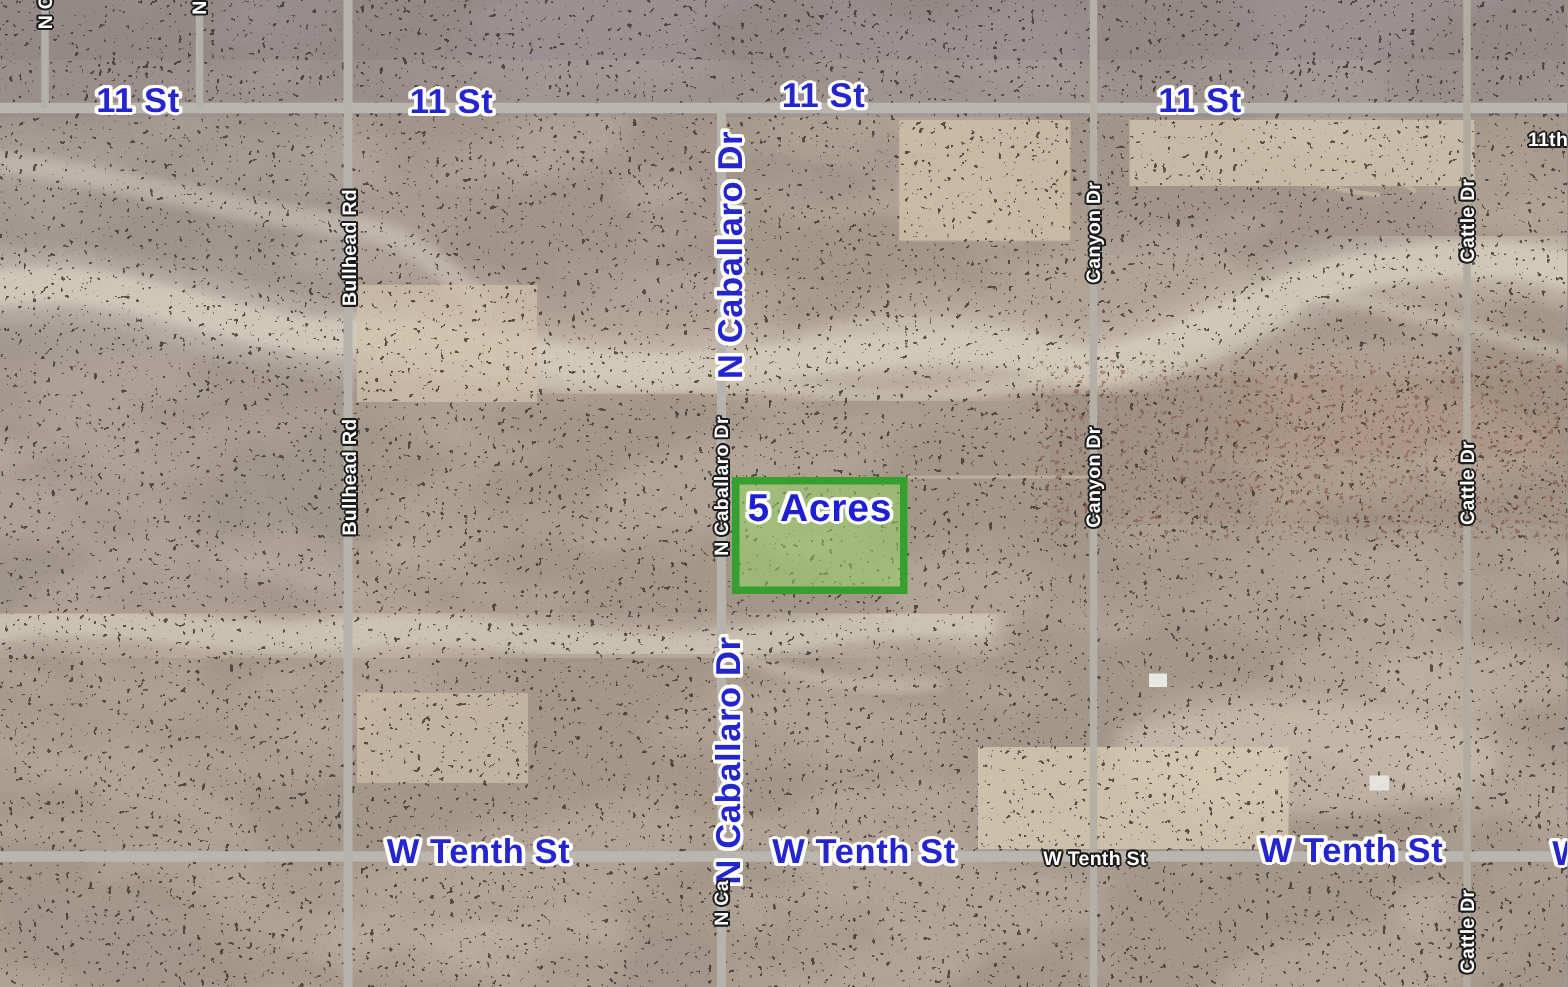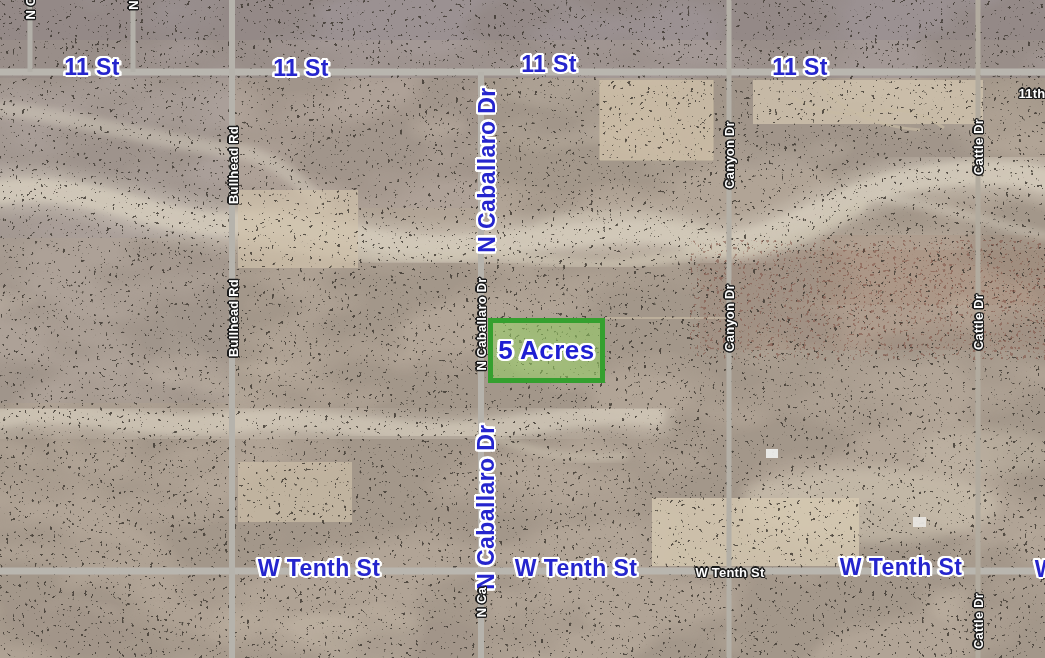--- a/index.html
+++ b/index.html
@@ -2,24 +2,24 @@
 <html><head>
 <meta charset="utf-8">
 <style>
   html,body{margin:0;padding:0;background:#888;}
   .map-wrap{
     position:relative;width:1045px;height:658px;overflow:hidden;
     font-family:"Liberation Sans",sans-serif;background:#b1a496;
   }
   .terrain{position:absolute;left:0;top:0;z-index:1;}
   .parcel{
-    position:absolute;left:488px;top:318px;width:117px;height:65px;
+    position:absolute;left:488px;top:318px;width:117px;height:78px;
     box-sizing:border-box;border:5px solid #35a02f;
     background:rgba(152,210,102,0.55);z-index:2;
-    display:flex;align-items:center;justify-content:center;
+    display:flex;justify-content:center;
   }
   .labels{position:absolute;inset:0;z-index:3;}
   .lbl{position:absolute;white-space:nowrap;transform:translate(-50%,-50%);line-height:1;}
   .lbl.vert{transform:translate(-50%,-50%) rotate(-90deg);}
   .lbl.major{
     font-size:23px;font-weight:800;letter-spacing:.4px;color:#2525cd;
     text-shadow:
       -2px 0 0 #fff, 2px 0 0 #fff, 0 -2px 0 #fff, 0 2px 0 #fff,
       -1.6px -1.6px 0 #fff, 1.6px -1.6px 0 #fff, -1.6px 1.6px 0 #fff, 1.6px 1.6px 0 #fff,
       -2.4px -1px 0 #fff, 2.4px -1px 0 #fff, -2.4px 1px 0 #fff, 2.4px 1px 0 #fff;

